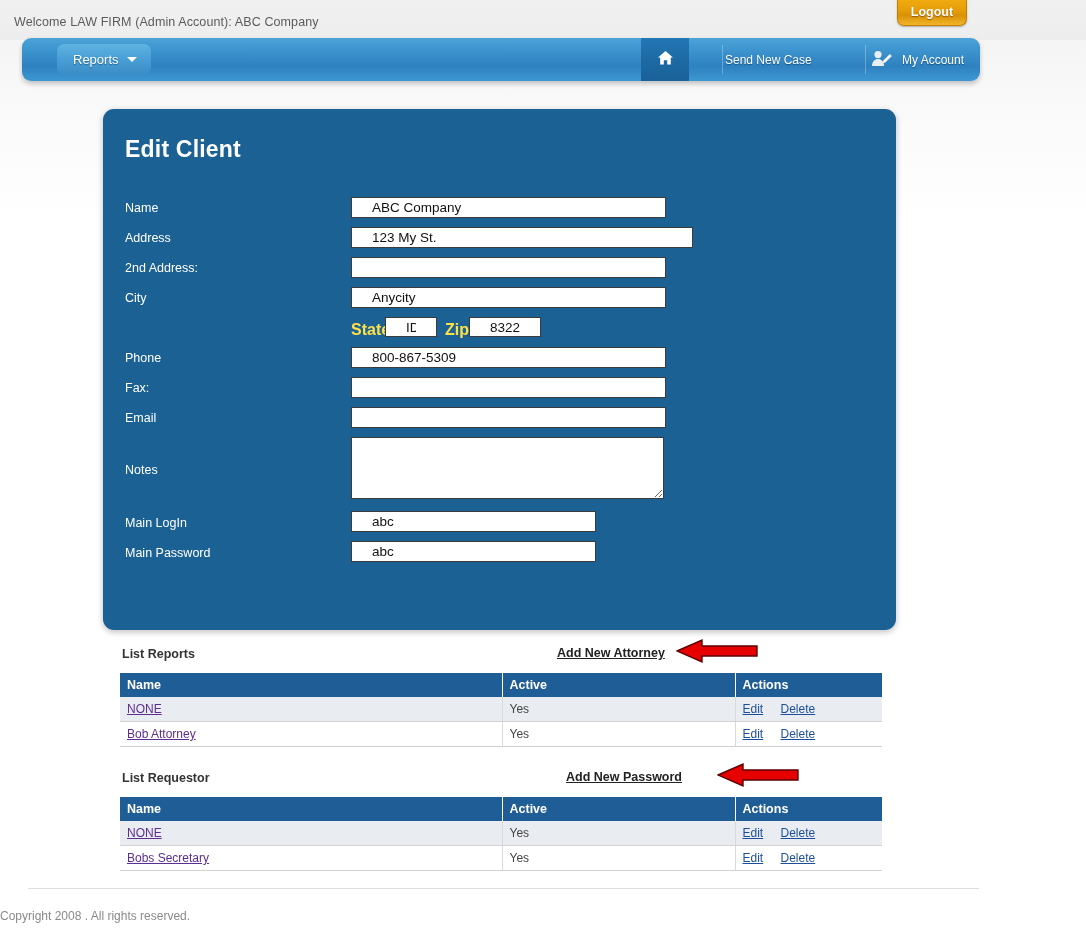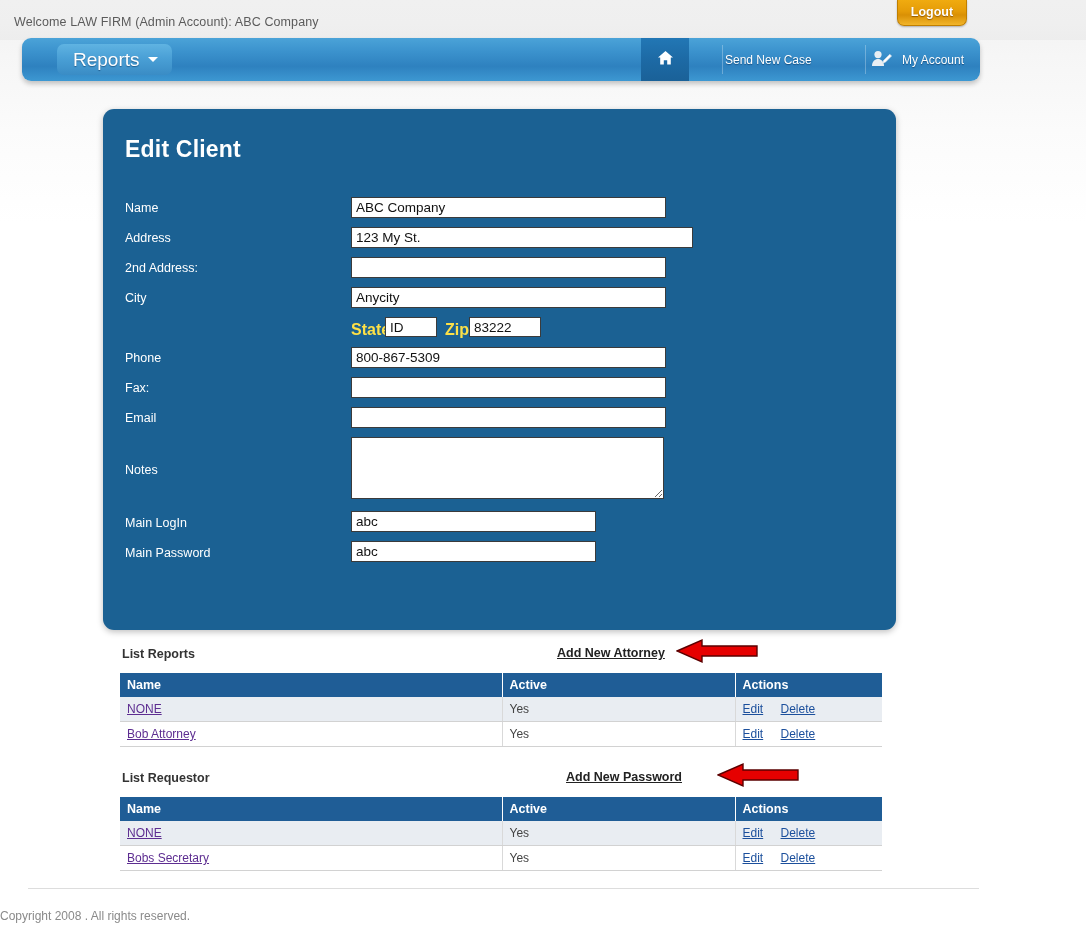--- a/index.html
+++ b/index.html
@@ -49,21 +49,21 @@
     border-radius: 9px;
     background: linear-gradient(180deg,#4ba3d8 0%, #3b92cd 32%, #2e81bf 66%, #3d98d2 100%);
     box-shadow: 0 3px 5px rgba(0,0,0,.22);
     overflow: hidden;
   }
   .nav-reports {
     position: absolute; left: 35px; top: 6px;
     height: 31px; padding: 0 14px 0 16px;
     border-radius: 7px;
     background: linear-gradient(180deg,#5fb3e2 0%, #4aa0d6 45%, #3a8cc5 100%);
-    color: #ffffff; font-size: 19px;
+    color: #ffffff; font-size: 13px;
     line-height: 30px;
     text-shadow: 0 1px 1px rgba(0,40,80,.5);
     cursor: pointer;
     display:flex; align-items:center; gap:8px;
   }
   .caret {
     width: 0; height: 0;
     border-left: 5px solid transparent;
     border-right: 5px solid transparent;
     border-top: 5px solid #ffffff;
@@ -108,21 +108,21 @@
     color: #ffffff; font-size: 12.5px;
     white-space: nowrap;
   }
   .finput {
     position: absolute;
     background: #ffffff;
     border: 1px solid #3b3b3b;
     font-family: "Liberation Sans", sans-serif;
     font-size: 13.5px;
     color: #111111;
-    padding: 1px 4px;
+    padding: 1px 20px;
     height: 20px;
     outline: none;
   }
   .finput.tall { height: 21px; }
   textarea.finput {
     height: 62px; resize: vertical; padding: 3px 4px; line-height: 1.2;
   }
   .sz-label {
     position: absolute; color: #fde047; font-size: 16px; font-weight: bold;
   }

